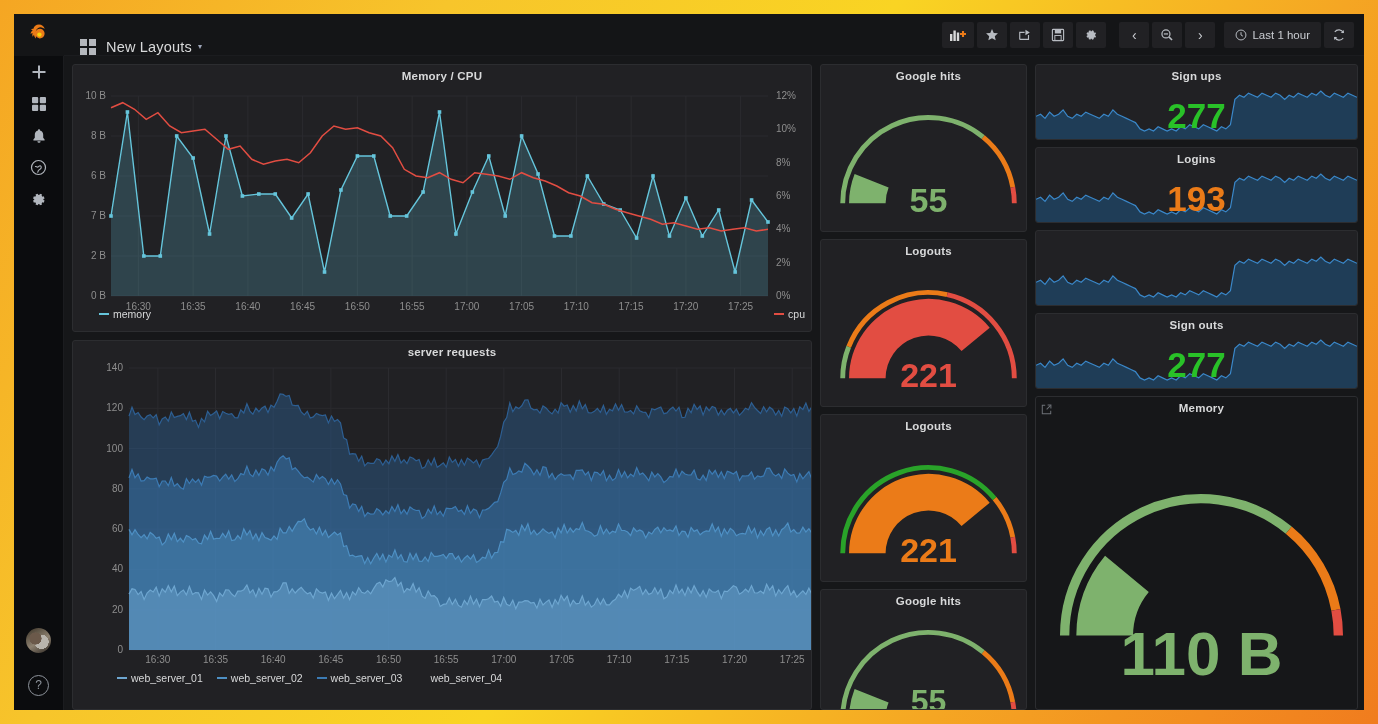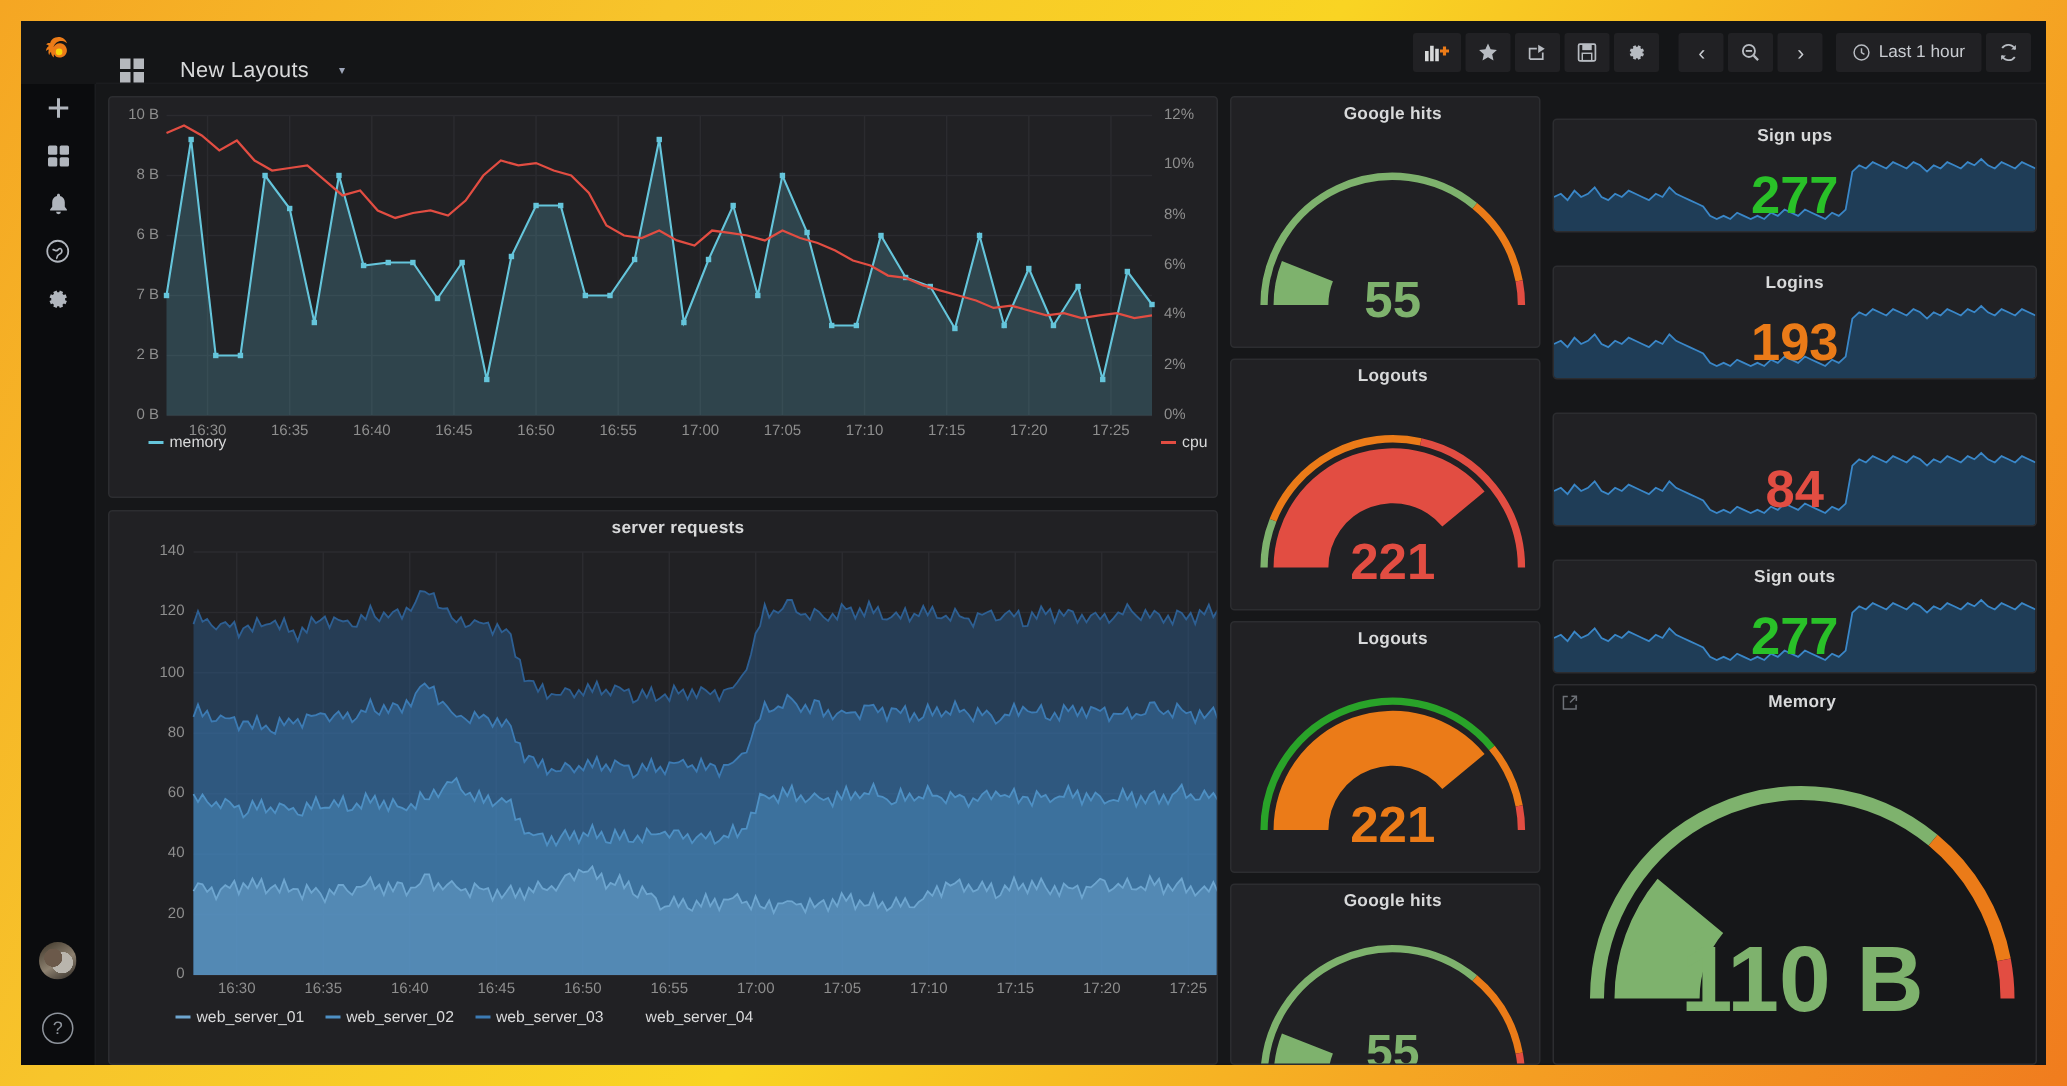--- a/index.html
+++ b/index.html
@@ -64,21 +64,21 @@
   
   .main { flex: 1; display: flex; flex-direction: column; min-width: 0; }
 
   .topbar {
     height: 42px; flex: 0 0 42px;
     background: #141517;
     display: flex; align-items: center;
     padding: 0 10px 0 16px;
     border-bottom: 1px solid #1b1c1f;
   }
-  .dash-title-wrap { display: flex; align-items: center; gap: 24px; margin-top: 24px; }
+  .dash-title-wrap { display: flex; align-items: center; gap: 10px; margin-top: 24px; }
   .dash-title {
     color: #d8d9da; font-size: 14.5px; letter-spacing: .2px;
   }
   .caret { color: #9da5b8; font-size: 8px; margin-left: -4px; }
   .grid-icon {
     display: grid; grid-template-columns: 7px 7px; grid-template-rows: 7px 7px;
     gap: 2px;
   }
   .grid-icon i { background: #b5b8bd; display: block; }
 
@@ -136,21 +136,21 @@
 
   
   .gauge-panel { display: flex; flex-direction: column; padding-left: 10px; }
   .gauge-area { flex: 1; position: relative; }
   .gauge-value {
     position: absolute; width: 100%; text-align: center;
     font-weight: bold; line-height: 1;
   }
 
   
-  .stat-panel { position: relative; overflow: hidden; margin-top: 15px; }
+  .stat-panel { position: relative; overflow: hidden; }
   .stat-spark { position: absolute; left: 0; right: 0; bottom: 0; }
   .stat-value {
     position: absolute; width: 100%; text-align: center;
     font-size: 35px; font-weight: bold; line-height: 1;
   }
 </style>
 </head>
 <body>
 
 <div class="app">
@@ -279,20 +279,21 @@
           </svg>
         </button>
       </div>
     </div>
 
     <div class="board">
 
       <div class="col-left">
 
         <div class="panel graph-panel" style="height:268px;">
+          <div class="panel-title">Memory / CPU</div>
           <div class="graph-body" id="memcpu-body" style="height:238px;">
             <svg id="memcpu-svg" width="738" height="238" viewBox="0 0 738 238">
                 <line x1="38" y1="212" x2="695" y2="212" stroke="#2b2b2f" stroke-width="1"></line>
                 <line x1="38" y1="172" x2="695" y2="172" stroke="#2b2b2f" stroke-width="1"></line>
                 <line x1="38" y1="132" x2="695" y2="132" stroke="#2b2b2f" stroke-width="1"></line>
                 <line x1="38" y1="92" x2="695" y2="92" stroke="#2b2b2f" stroke-width="1"></line>
                 <line x1="38" y1="52" x2="695" y2="52" stroke="#2b2b2f" stroke-width="1"></line>
                 <line x1="38" y1="12" x2="695" y2="12" stroke="#2b2b2f" stroke-width="1"></line>
                 <line x1="65.375" y1="12" x2="65.375" y2="212" stroke="#2b2b2f" stroke-width="1"></line>
                 <line x1="120.125" y1="12" x2="120.125" y2="212" stroke="#2b2b2f" stroke-width="1"></line>
@@ -538,21 +539,20 @@
               <path d="M 0.0 33.3 L 4.5 31.2 L 8.9 35.4 L 13.4 29.1 L 17.8 33.3 L 22.3 31.2 L 26.7 26.9 L 31.2 33.3 L 35.6 35.4 L 40.1 31.2 L 44.5 33.3 L 49.0 29.1 L 53.4 31.2 L 57.9 33.3 L 62.3 35.4 L 66.8 31.2 L 71.2 33.3 L 75.7 26.9 L 80.1 31.2 L 84.6 33.3 L 89.0 35.4 L 93.5 37.5 L 97.9 39.6 L 102.4 45.9 L 106.8 48.0 L 111.3 45.9 L 115.7 48.0 L 120.2 43.8 L 124.6 45.9 L 129.1 48.0 L 133.5 45.9 L 138.0 48.0 L 142.4 43.8 L 146.9 45.9 L 151.3 41.7 L 155.8 43.8 L 160.2 45.9 L 164.7 41.7 L 169.1 43.8 L 173.6 45.9 L 178.0 48.0 L 182.5 43.8 L 186.9 45.9 L 191.4 41.7 L 195.8 16.4 L 200.3 12.2 L 204.7 14.3 L 209.2 10.1 L 213.6 12.2 L 218.1 14.3 L 222.5 10.1 L 227.0 12.2 L 231.4 14.3 L 235.9 10.1 L 240.3 12.2 L 244.8 16.4 L 249.2 12.2 L 253.7 14.3 L 258.1 10.1 L 262.6 12.2 L 267.0 14.3 L 271.5 10.1 L 275.9 12.2 L 280.4 8.0 L 284.8 12.2 L 289.3 14.3 L 293.7 10.1 L 298.2 12.2 L 302.6 14.3 L 307.1 10.1 L 311.5 12.2 L 316.0 14.3" fill="none" stroke="#3a87c8" stroke-width="1.2" vector-effect="non-scaling-stroke"></path>
             </svg>
           <div class="stat-value" style="bottom:6px;color:#eb7b18;">193</div>
         </div>
 
         <div class="panel stat-panel" style="height:76px;">
           <svg class="stat-spark" width="100%" height="56" viewBox="0 0 316 56" preserveAspectRatio="none">
               <path d="M 0 56 L 0.0 33.3 L 4.5 31.2 L 8.9 35.4 L 13.4 29.1 L 17.8 33.3 L 22.3 31.2 L 26.7 26.9 L 31.2 33.3 L 35.6 35.4 L 40.1 31.2 L 44.5 33.3 L 49.0 29.1 L 53.4 31.2 L 57.9 33.3 L 62.3 35.4 L 66.8 31.2 L 71.2 33.3 L 75.7 26.9 L 80.1 31.2 L 84.6 33.3 L 89.0 35.4 L 93.5 37.5 L 97.9 39.6 L 102.4 45.9 L 106.8 48.0 L 111.3 45.9 L 115.7 48.0 L 120.2 43.8 L 124.6 45.9 L 129.1 48.0 L 133.5 45.9 L 138.0 48.0 L 142.4 43.8 L 146.9 45.9 L 151.3 41.7 L 155.8 43.8 L 160.2 45.9 L 164.7 41.7 L 169.1 43.8 L 173.6 45.9 L 178.0 48.0 L 182.5 43.8 L 186.9 45.9 L 191.4 41.7 L 195.8 16.4 L 200.3 12.2 L 204.7 14.3 L 209.2 10.1 L 213.6 12.2 L 218.1 14.3 L 222.5 10.1 L 227.0 12.2 L 231.4 14.3 L 235.9 10.1 L 240.3 12.2 L 244.8 16.4 L 249.2 12.2 L 253.7 14.3 L 258.1 10.1 L 262.6 12.2 L 267.0 14.3 L 271.5 10.1 L 275.9 12.2 L 280.4 8.0 L 284.8 12.2 L 289.3 14.3 L 293.7 10.1 L 298.2 12.2 L 302.6 14.3 L 307.1 10.1 L 311.5 12.2 L 316.0 14.3 L 316 56 Z" fill="#1f3d57"></path>
               <path d="M 0.0 33.3 L 4.5 31.2 L 8.9 35.4 L 13.4 29.1 L 17.8 33.3 L 22.3 31.2 L 26.7 26.9 L 31.2 33.3 L 35.6 35.4 L 40.1 31.2 L 44.5 33.3 L 49.0 29.1 L 53.4 31.2 L 57.9 33.3 L 62.3 35.4 L 66.8 31.2 L 71.2 33.3 L 75.7 26.9 L 80.1 31.2 L 84.6 33.3 L 89.0 35.4 L 93.5 37.5 L 97.9 39.6 L 102.4 45.9 L 106.8 48.0 L 111.3 45.9 L 115.7 48.0 L 120.2 43.8 L 124.6 45.9 L 129.1 48.0 L 133.5 45.9 L 138.0 48.0 L 142.4 43.8 L 146.9 45.9 L 151.3 41.7 L 155.8 43.8 L 160.2 45.9 L 164.7 41.7 L 169.1 43.8 L 173.6 45.9 L 178.0 48.0 L 182.5 43.8 L 186.9 45.9 L 191.4 41.7 L 195.8 16.4 L 200.3 12.2 L 204.7 14.3 L 209.2 10.1 L 213.6 12.2 L 218.1 14.3 L 222.5 10.1 L 227.0 12.2 L 231.4 14.3 L 235.9 10.1 L 240.3 12.2 L 244.8 16.4 L 249.2 12.2 L 253.7 14.3 L 258.1 10.1 L 262.6 12.2 L 267.0 14.3 L 271.5 10.1 L 275.9 12.2 L 280.4 8.0 L 284.8 12.2 L 289.3 14.3 L 293.7 10.1 L 298.2 12.2 L 302.6 14.3 L 307.1 10.1 L 311.5 12.2 L 316.0 14.3" fill="none" stroke="#3a87c8" stroke-width="1.2" vector-effect="non-scaling-stroke"></path>
             </svg>
-          <div class="stat-value" style="bottom:6px;color:#e24d42;">84</div>
         </div>
 
         <div class="panel stat-panel" style="height:76px;">
           <div class="panel-title">Sign outs</div>
           <svg class="stat-spark" width="100%" height="56" viewBox="0 0 316 56" preserveAspectRatio="none">
               <path d="M 0 56 L 0.0 33.3 L 4.5 31.2 L 8.9 35.4 L 13.4 29.1 L 17.8 33.3 L 22.3 31.2 L 26.7 26.9 L 31.2 33.3 L 35.6 35.4 L 40.1 31.2 L 44.5 33.3 L 49.0 29.1 L 53.4 31.2 L 57.9 33.3 L 62.3 35.4 L 66.8 31.2 L 71.2 33.3 L 75.7 26.9 L 80.1 31.2 L 84.6 33.3 L 89.0 35.4 L 93.5 37.5 L 97.9 39.6 L 102.4 45.9 L 106.8 48.0 L 111.3 45.9 L 115.7 48.0 L 120.2 43.8 L 124.6 45.9 L 129.1 48.0 L 133.5 45.9 L 138.0 48.0 L 142.4 43.8 L 146.9 45.9 L 151.3 41.7 L 155.8 43.8 L 160.2 45.9 L 164.7 41.7 L 169.1 43.8 L 173.6 45.9 L 178.0 48.0 L 182.5 43.8 L 186.9 45.9 L 191.4 41.7 L 195.8 16.4 L 200.3 12.2 L 204.7 14.3 L 209.2 10.1 L 213.6 12.2 L 218.1 14.3 L 222.5 10.1 L 227.0 12.2 L 231.4 14.3 L 235.9 10.1 L 240.3 12.2 L 244.8 16.4 L 249.2 12.2 L 253.7 14.3 L 258.1 10.1 L 262.6 12.2 L 267.0 14.3 L 271.5 10.1 L 275.9 12.2 L 280.4 8.0 L 284.8 12.2 L 289.3 14.3 L 293.7 10.1 L 298.2 12.2 L 302.6 14.3 L 307.1 10.1 L 311.5 12.2 L 316.0 14.3 L 316 56 Z" fill="#1f3d57"></path>
               <path d="M 0.0 33.3 L 4.5 31.2 L 8.9 35.4 L 13.4 29.1 L 17.8 33.3 L 22.3 31.2 L 26.7 26.9 L 31.2 33.3 L 35.6 35.4 L 40.1 31.2 L 44.5 33.3 L 49.0 29.1 L 53.4 31.2 L 57.9 33.3 L 62.3 35.4 L 66.8 31.2 L 71.2 33.3 L 75.7 26.9 L 80.1 31.2 L 84.6 33.3 L 89.0 35.4 L 93.5 37.5 L 97.9 39.6 L 102.4 45.9 L 106.8 48.0 L 111.3 45.9 L 115.7 48.0 L 120.2 43.8 L 124.6 45.9 L 129.1 48.0 L 133.5 45.9 L 138.0 48.0 L 142.4 43.8 L 146.9 45.9 L 151.3 41.7 L 155.8 43.8 L 160.2 45.9 L 164.7 41.7 L 169.1 43.8 L 173.6 45.9 L 178.0 48.0 L 182.5 43.8 L 186.9 45.9 L 191.4 41.7 L 195.8 16.4 L 200.3 12.2 L 204.7 14.3 L 209.2 10.1 L 213.6 12.2 L 218.1 14.3 L 222.5 10.1 L 227.0 12.2 L 231.4 14.3 L 235.9 10.1 L 240.3 12.2 L 244.8 16.4 L 249.2 12.2 L 253.7 14.3 L 258.1 10.1 L 262.6 12.2 L 267.0 14.3 L 271.5 10.1 L 275.9 12.2 L 280.4 8.0 L 284.8 12.2 L 289.3 14.3 L 293.7 10.1 L 298.2 12.2 L 302.6 14.3 L 307.1 10.1 L 311.5 12.2 L 316.0 14.3" fill="none" stroke="#3a87c8" stroke-width="1.2" vector-effect="non-scaling-stroke"></path>
             </svg>
           <div class="stat-value" style="bottom:6px;color:#29c128;">277</div>
         </div>

